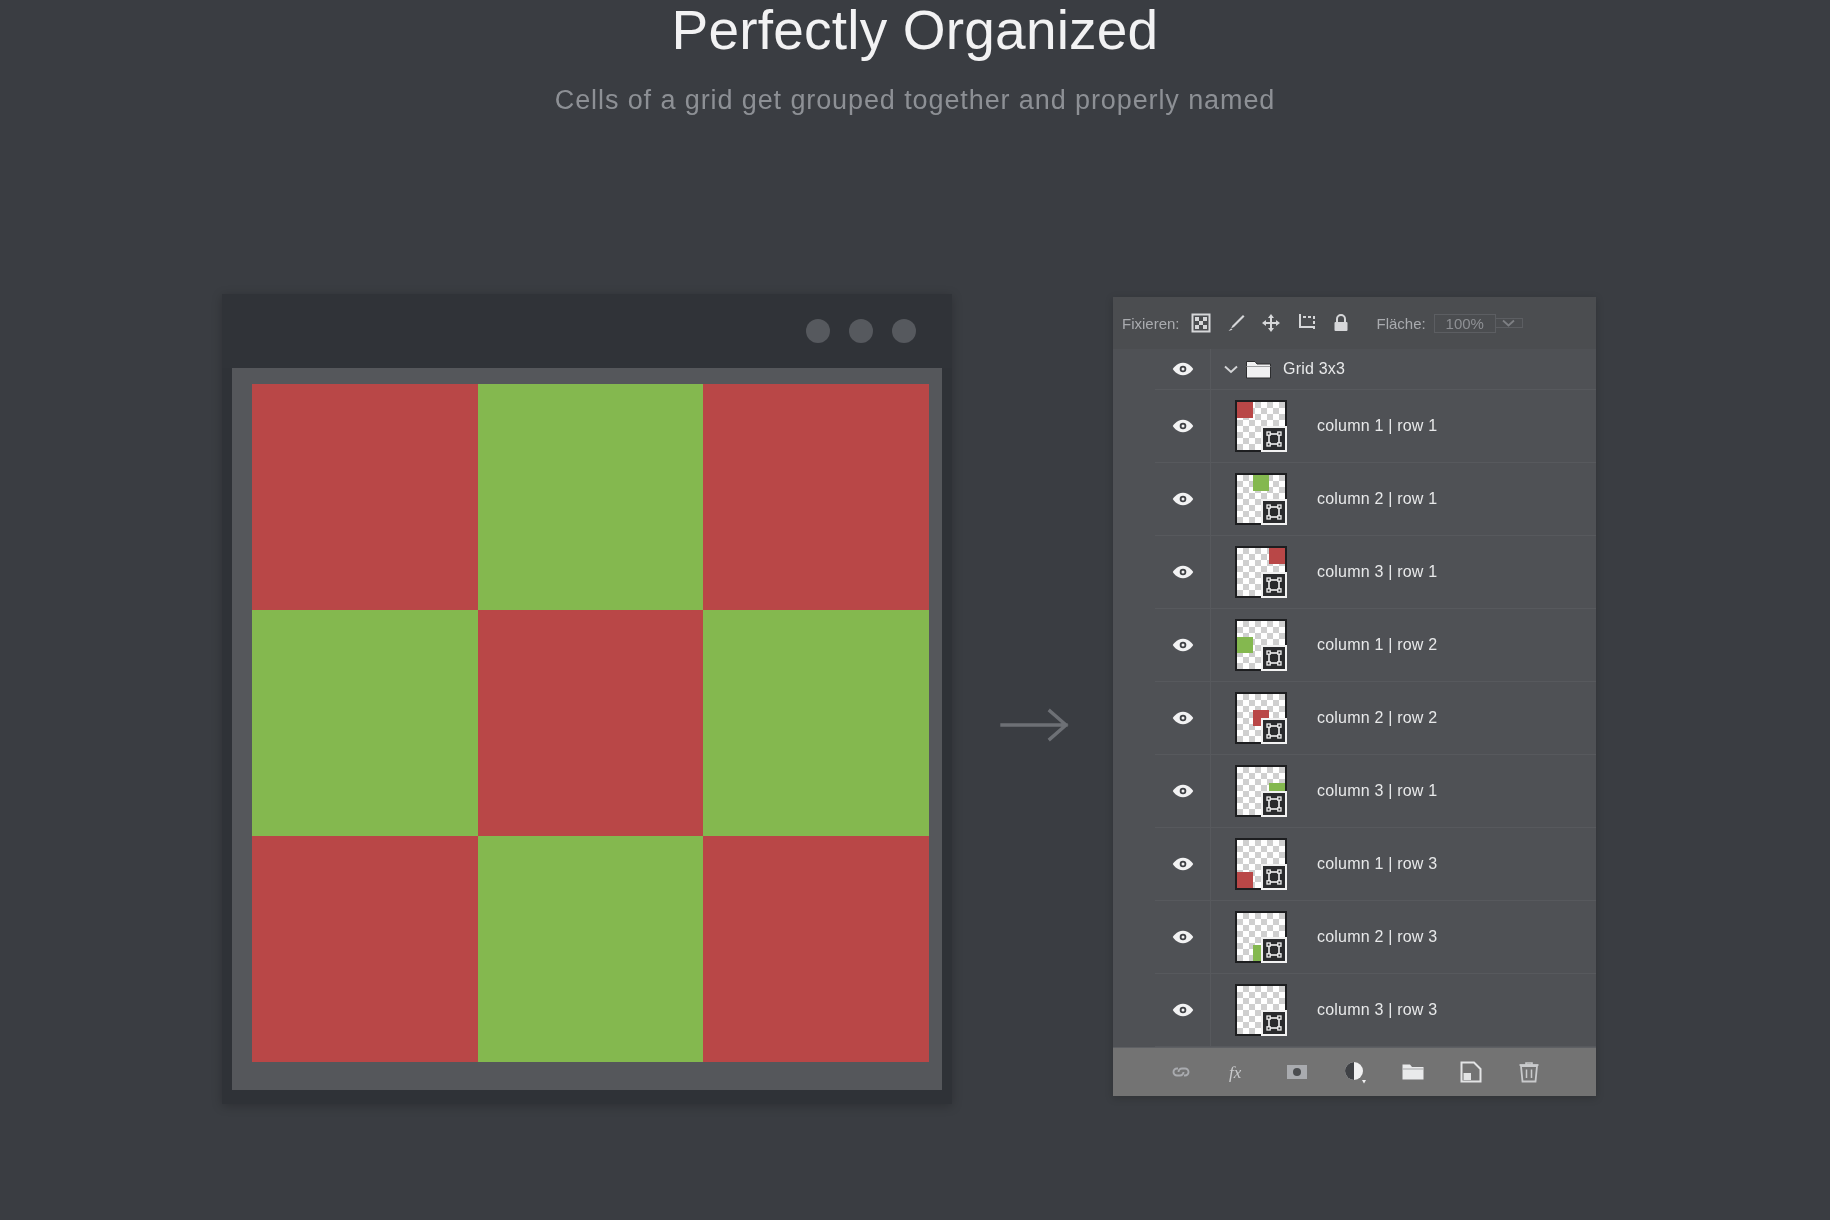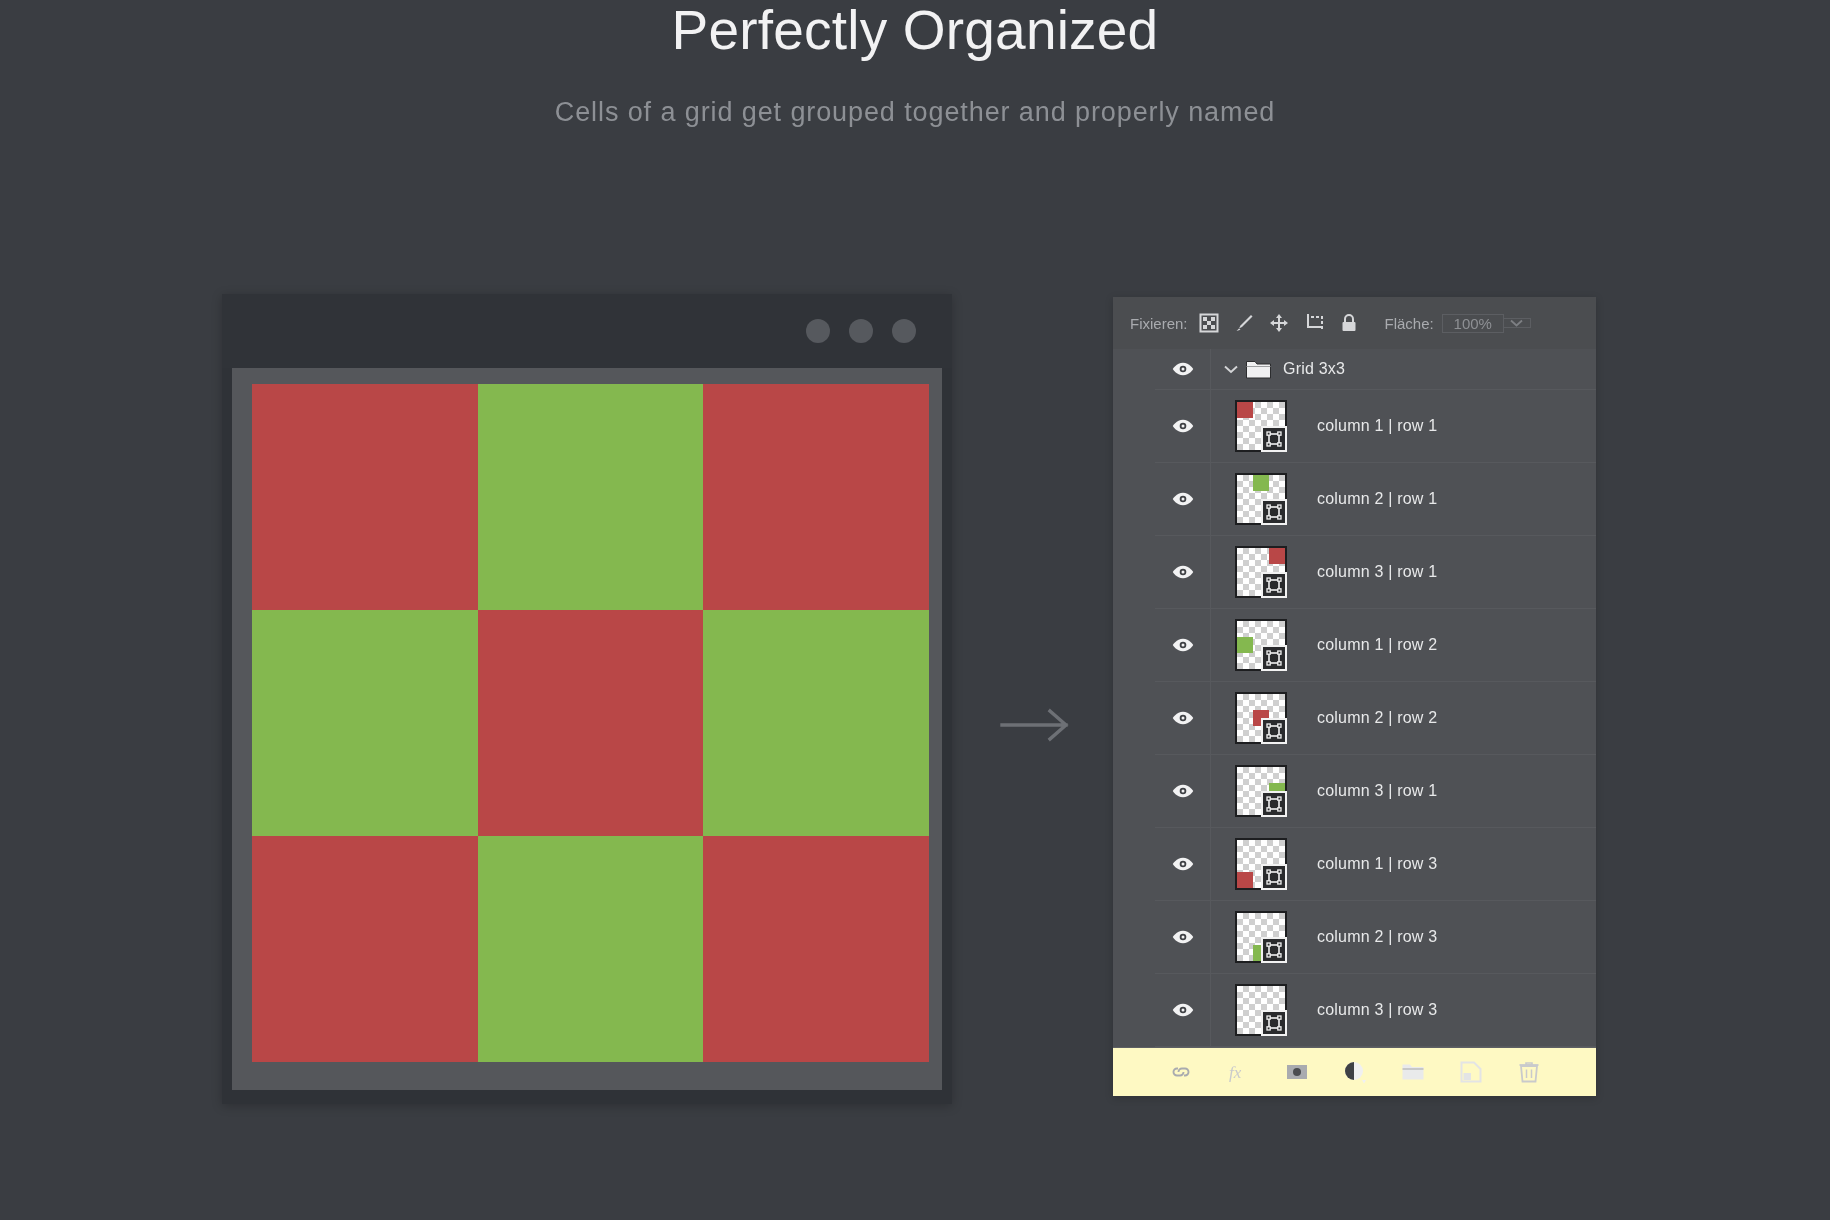--- a/index.html
+++ b/index.html
@@ -25,21 +25,21 @@
   }
   #title {
     margin: 0;
     font-size: 55px;
     font-weight: 400;
     color: #f2f2f3;
     letter-spacing: 0.2px;
     line-height: 1.1;
   }
   #subtitle {
-    margin: 12px;
+    margin: 0;
     padding-top: 24px;
     font-size: 27px;
     font-weight: 400;
     color: #8d9095;
     letter-spacing: 0.9px;
   }
 
   
   #browser {
     position: absolute;
@@ -106,21 +106,21 @@
     background: #4b4d50;
     box-shadow: 0 2px 8px rgba(0,0,0,0.18);
     font-size: 0;
   }
 
   
   #panel-header {
     height: 52px;
     display: flex;
     align-items: center;
-    padding: 0 14px 0 17px;
+    padding: 0 14px 0 9px;
     box-sizing: border-box;
     background: #4b4d50;
   }
   .hdr-label {
     font-size: 15px;
     color: #a9abaf;
     font-family: "Liberation Sans", sans-serif;
     white-space: nowrap;
   }
   #lock-icons {
@@ -237,21 +237,21 @@
     display: flex;
     align-items: center;
     justify-content: center;
   }
   .badge-svg { width: 16px; height: 16px; display: block; }
   .thumb-label { margin-left: 30px; }
 
   
   #panel-footer {
     height: 48px;
-    background: #fef9c3;
+    background: #737373;
     display: flex;
     align-items: center;
     justify-content: center;
     gap: 34px;
     border-top: 1px solid #5e6064;
   }
   .footer-icon { width: 24px; height: 24px; display: block; }
 </style>
 </head>
 <body>

